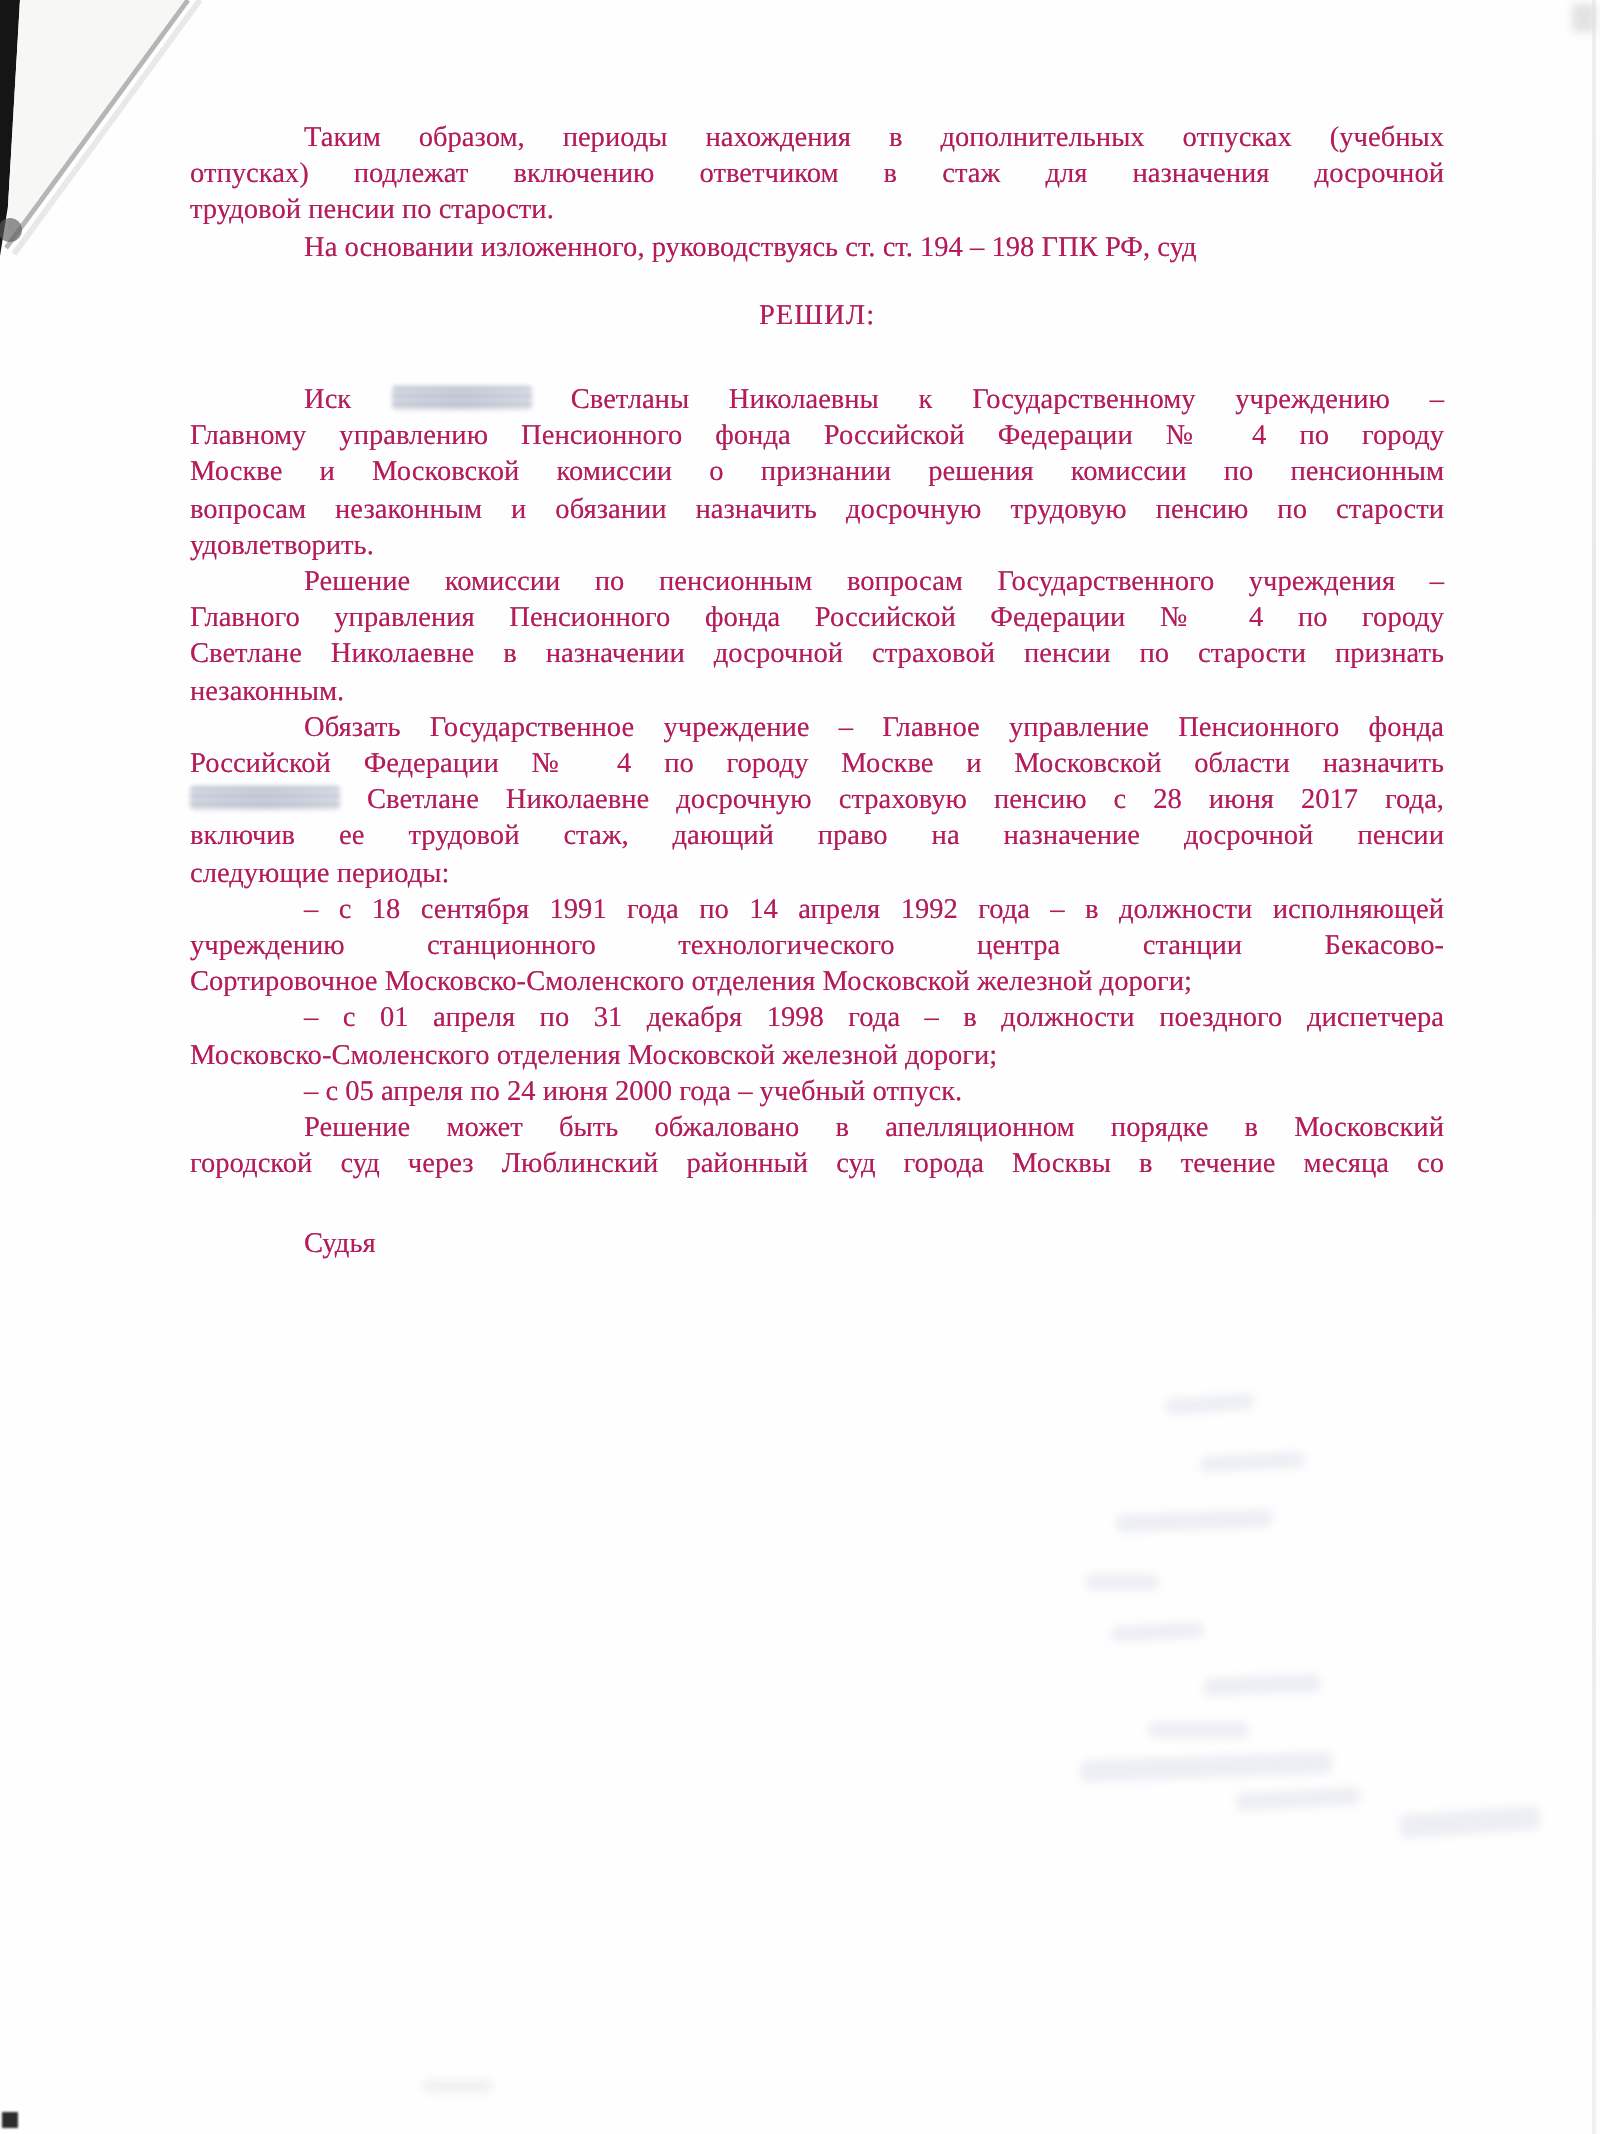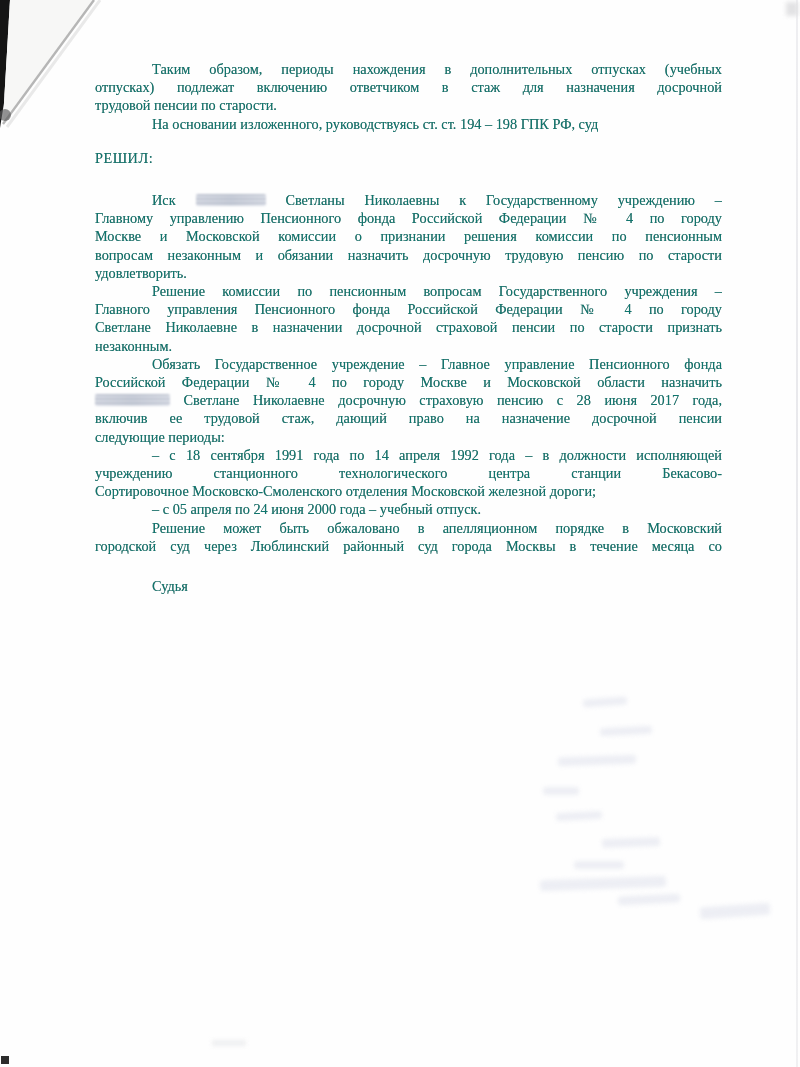--- a/index.html
+++ b/index.html
@@ -5,28 +5,28 @@
   html,body{margin:0;padding:0;}
   body{
     width:800px;height:1067px;position:relative;overflow:hidden;
     background:#ffffff;
     font-family:"Liberation Serif","DejaVu Serif",serif;
   }
   .page{position:absolute;inset:0;background:#fefefe;}
   
   .text-column{
     position:absolute;left:95px;top:60px;width:627px;
-    color:#0f766e;font-size:14.3px;line-height:18.2px;
+    color:#be185d;font-size:14.3px;line-height:18.2px;
     text-shadow:0 0 .3px rgba(40,40,40,.55);
   }
   .para{margin:0;}
   .line{text-align:justify;text-align-last:justify;}
   .line.end{text-align-last:left;}
   .line.first{text-indent:57px;}
-  .heading{margin:16px 0 24px 0;letter-spacing:.5px;}
+  .heading{text-align:center;margin:16px 0 24px 0;letter-spacing:.5px;}
   .signature{margin-top:22px;text-indent:57px;}
   .redaction{
     display:inline-block;height:12px;vertical-align:-1px;border-radius:2px;
     background:
       repeating-linear-gradient(180deg,#c6cbd6 0 2px,#edeff4 2px 4px),
       linear-gradient(90deg,#dfe2ea,#cfd4de 50%,#e4e7ee);
     background-blend-mode:multiply;
     filter:blur(1.1px);opacity:.75;
   }
   
@@ -83,20 +83,24 @@
         <div class="line"><span class="redaction" style="width: 75px;"></span><span class="seg"> Светлане Николаевне досрочную страховую пенсию с 28 июня 2017 года,</span></div>
         <div class="line"><span class="seg">включив ее трудовой стаж, дающий право на назначение досрочной пенсии</span></div>
         <div class="line end"><span class="seg">следующие периоды:</span></div>
       </div>
       <div class="para">
         <div class="line first"><span class="seg">– с 18 сентября 1991 года по 14 апреля 1992 года – в должности исполняющей</span></div>
         <div class="line"><span class="seg">учреждению станционного технологического центра станции Бекасово-</span></div>
         <div class="line end"><span class="seg">Сортировочное Московско-Смоленского отделения Московской железной дороги;</span></div>
       </div>
       <div class="para">
+        <div class="line first"><span class="seg">– с 01 апреля по 31 декабря 1998 года – в должности поездного диспетчера</span></div>
+        <div class="line end"><span class="seg">Московско-Смоленского отделения Московской железной дороги;</span></div>
+      </div>
+      <div class="para">
         <div class="line first end"><span class="seg">– с 05 апреля по 24 июня 2000 года – учебный отпуск.</span></div>
       </div>
       <div class="para">
         <div class="line first"><span class="seg">Решение может быть обжаловано в апелляционном порядке в Московский</span></div>
         <div class="line"><span class="seg">городской суд через Люблинский районный суд города Москвы в течение месяца со</span></div>
       </div>
       <div class="signature">Судья</div>
     </div>
 
   <div class="bleed" style="left:583px;top:698px;width:44px;height:8px;transform:rotate(-4deg)"></div>

